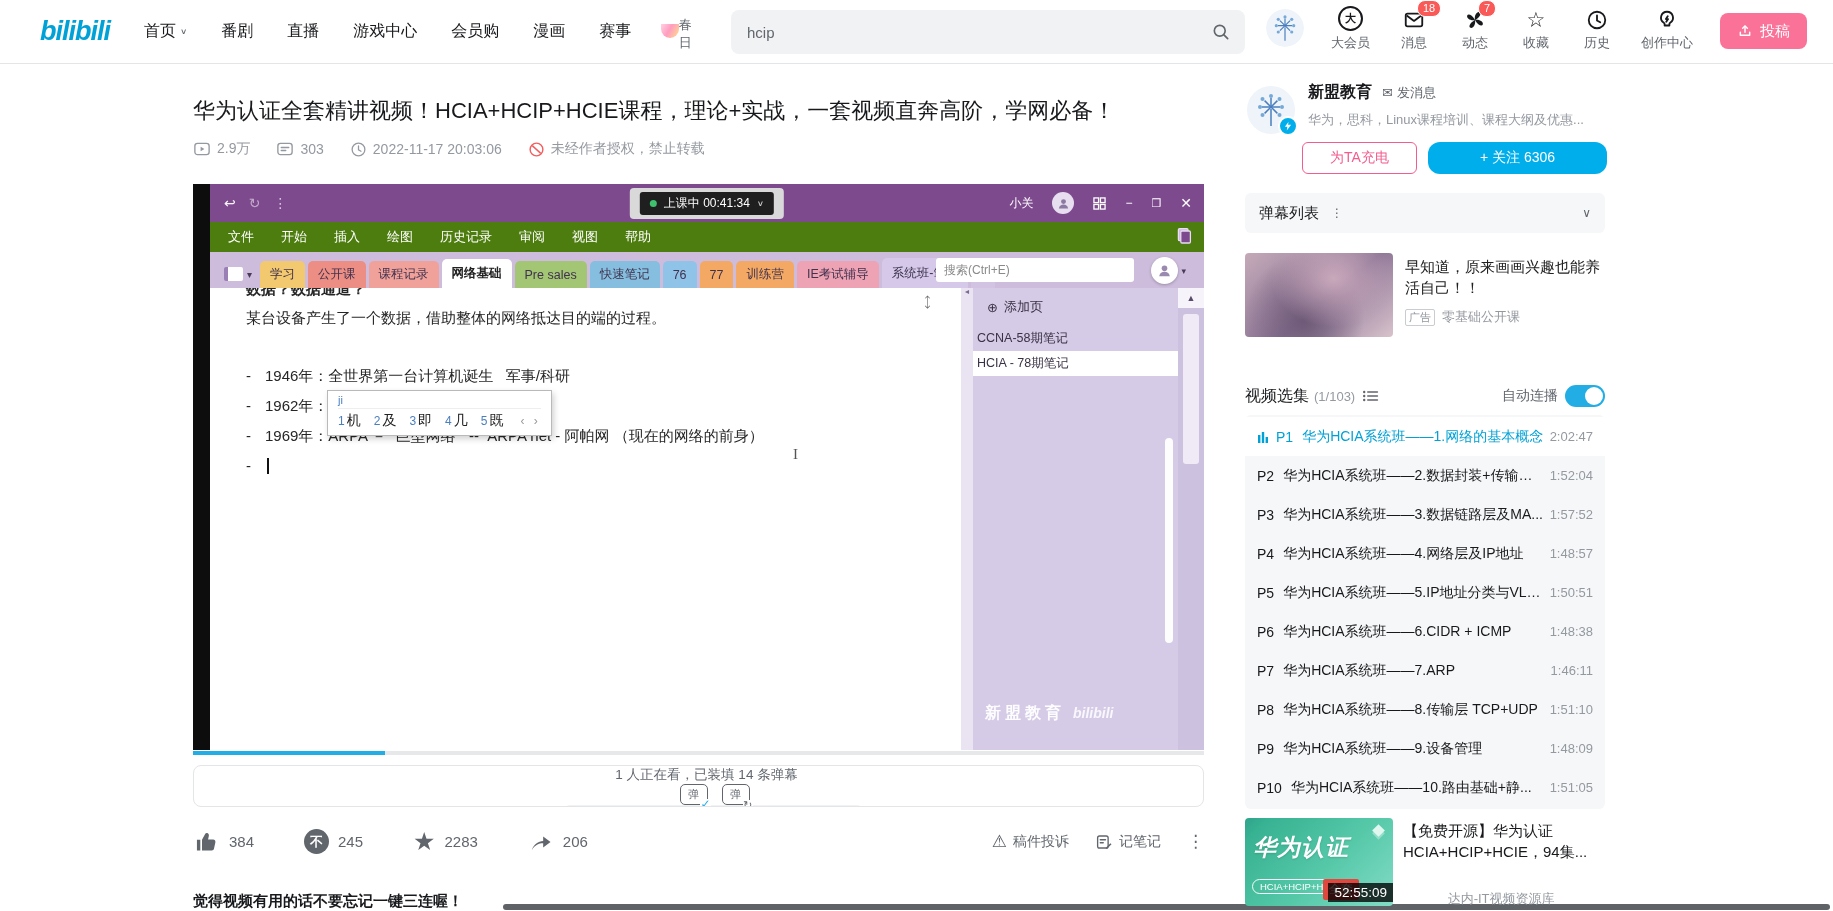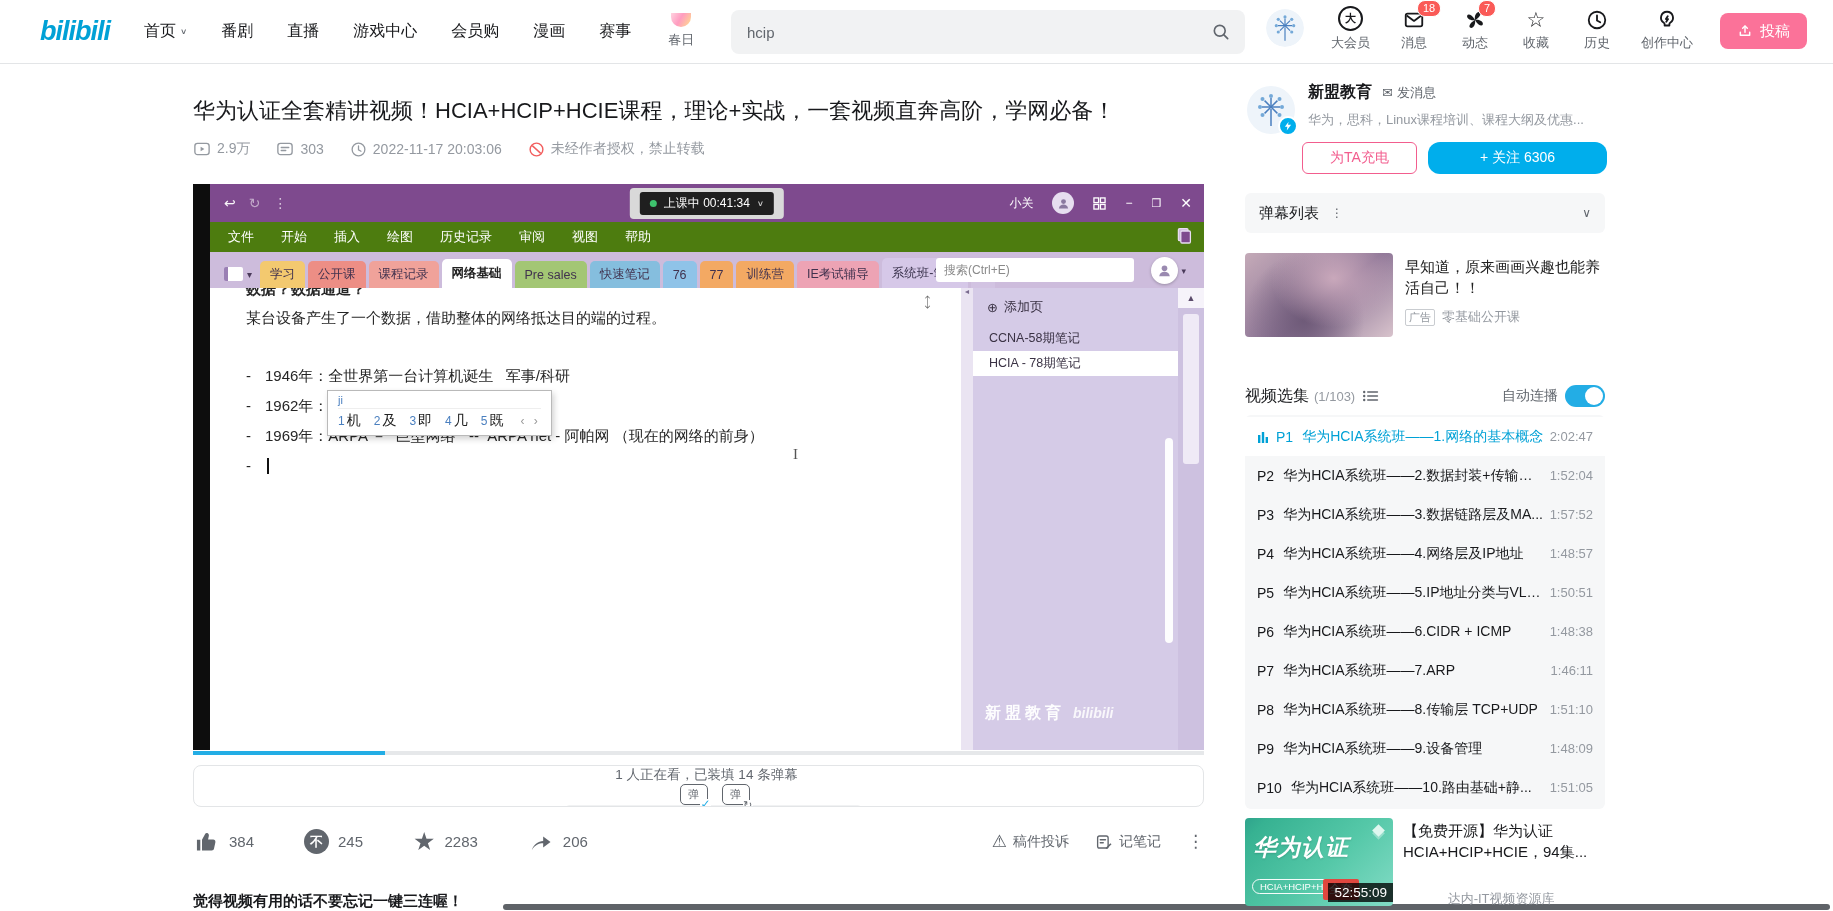--- a/index.html
+++ b/index.html
@@ -6,21 +6,21 @@
   .page{position:relative;width:1833px;height:911px;overflow:hidden;background:#fff;
         font-family:"Liberation Sans","DejaVu Sans",sans-serif;color:#18191c;font-size:14px;}
   svg{display:block}
   
   .hdr{position:absolute;top:0;left:0;width:100%;height:64px;border-bottom:1px solid #e3e5e7;
        display:flex;align-items:center;box-sizing:border-box;padding:0 0 0 40px;background:#fff;z-index:20;}
   .logo{font-size:27px;font-weight:bold;color:#00a1d6;letter-spacing:-1px;font-style:italic;}
   .nav{display:flex;align-items:center;gap:34px;margin-left:34px;font-size:16px;color:#18191c;}
   .nav .nitem{display:flex;align-items:center;gap:4px;cursor:pointer;white-space:nowrap;}
   .caret{font-size:10px;color:#61666d;transform:scaleY(.8);}
-  .seasonal{margin-left:30px;display:flex;flex-direction:column;align-items:center;position:relative;width:40px;}
+  .seasonal{margin-left:30px;display:flex;flex-direction:row;align-items:center;position:relative;width:40px;}
   .seasonal .blob{width:20px;height:14px;border-radius:0 0 10px 10px;margin-top:-2px;
         background:linear-gradient(120deg,#ffd3e0,#ff9cc0 45%,#ffe08a);}
   .seasonal .slabel{font-size:13px;color:#61666d;margin-top:4px;}
   .dl{display:flex;align-items:center;gap:7px;font-size:16px;margin-left:34px;white-space:nowrap;}
   .searchbox{position:absolute;left:731px;top:10px;width:514px;height:44px;background:#f1f2f3;
        border-radius:8px;display:flex;align-items:center;box-sizing:border-box;padding:0 14px;}
   .searchbox input{flex:1;border:none;outline:none;background:transparent;font-size:15px;color:#61666d;
        font-family:inherit;}
   .usr{position:absolute;right:26px;top:7px;display:flex;align-items:flex-start;gap:27px;}
   .uitem{display:flex;flex-direction:column;align-items:center;font-size:13px;color:#61666d;gap:3px;
@@ -90,21 +90,21 @@
   .cand .n{color:#4a7fbf;margin-right:2px;font-size:12px;}
   .cand .c{color:#222;}
   .ime .pager{color:#999;font-size:12px;margin-left:4px;letter-spacing:3px;}
   .zoomarrow{position:absolute;left:712px;top:110px;color:#6b6b6b;font-size:13px;transform:rotate(45deg);}
   
   .pstrip{position:absolute;left:751px;top:104px;width:12px;bottom:0;background:#eae4f2;
        text-align:center;color:#7a6b8f;font-size:7px;}
   .pages{position:absolute;left:763px;top:104px;width:205px;bottom:0;background:#d5cbe7;
        color:#3a3244;font-size:12.5px;}
   .pages .phead{display:flex;align-items:center;gap:6px;padding:10px 0 10px 14px;font-size:13px;}
-  .prow2{height:25px;line-height:25px;padding-left:16px;white-space:nowrap;overflow:hidden;cursor:pointer;}
+  .prow2{height:25px;line-height:25px;padding-left:4px;white-space:nowrap;overflow:hidden;cursor:pointer;}
   .prow2.cur{background:#fff;}
   .pscroll{position:absolute;right:5px;top:150px;width:8px;height:205px;background:#fff;border-radius:4px;
        opacity:.95;}
   .wm{position:absolute;left:12px;bottom:26px;color:rgba(255,255,255,.95);display:flex;align-items:baseline;
        gap:8px;}
   .wm .w1{font-size:16px;font-weight:bold;letter-spacing:4px;}
   .wm .w2{font-size:14px;font-weight:bold;font-style:italic;opacity:.9;}
   .mainsb{position:absolute;left:968px;top:104px;width:26px;bottom:0;background:#cdc1e0;}
   .mainsb .sbtop{height:20px;background:#f6f3fa;display:flex;align-items:center;justify-content:center;
        color:#5a4a6a;font-size:9px;}

